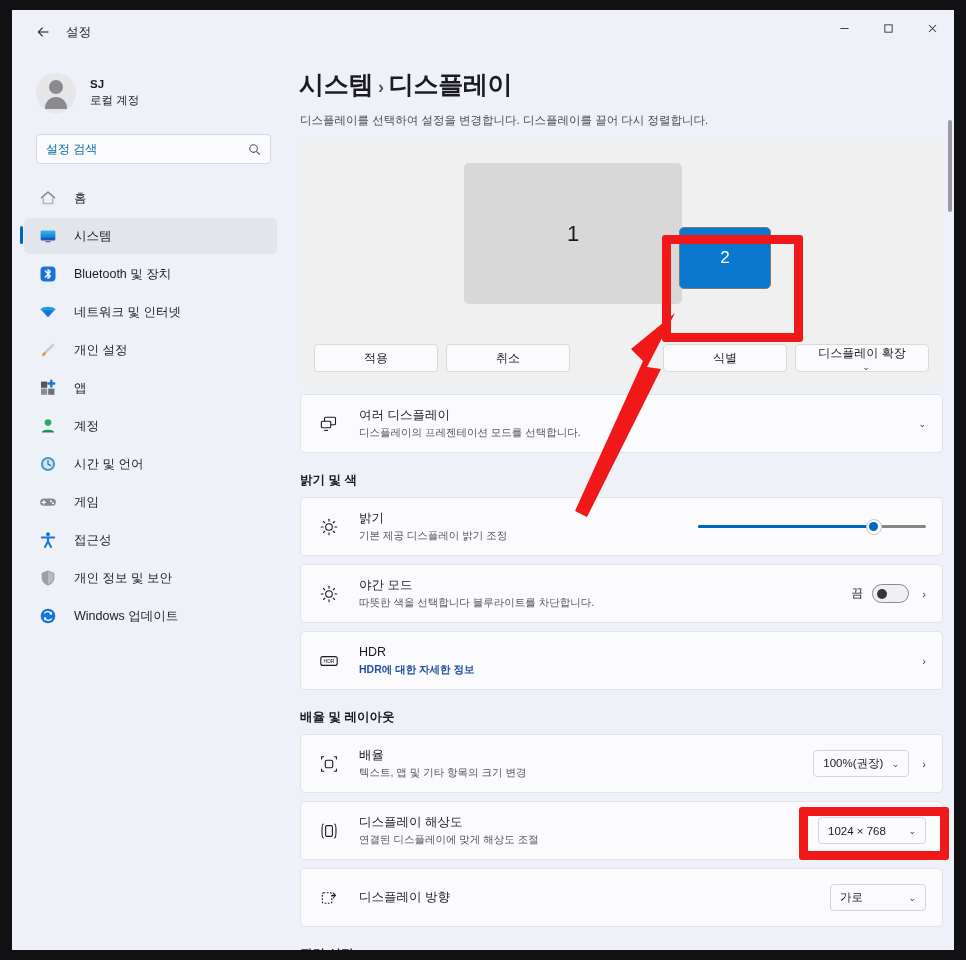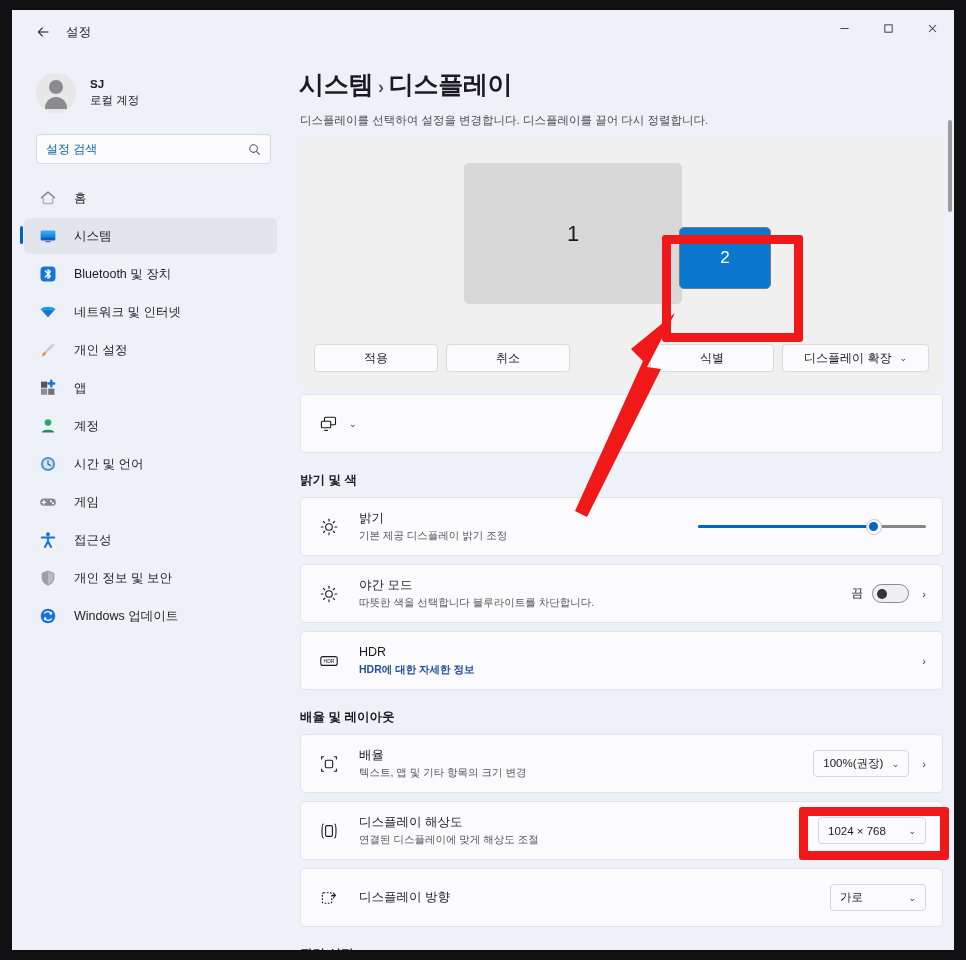--- a/index.html
+++ b/index.html
@@ -232,21 +232,22 @@
     font-size: 12px;
     color: #1b1b1f;
     display: flex; align-items: center; justify-content: center;
     cursor: pointer;
   }
   .mbtn + .mbtn { margin-left: 8px; }
   .mbtn.spacer-right { margin-left: auto; }
   .mbtn.combo {
     min-width: 134px;
     justify-content: space-between;
-    padding: 0 21px;
+    padding: 0 4px;
+    flex-direction: column;
   }
   .chev { font-size: 9px; color: #3a3a40; margin-left: 8px; }
 
   
   .row {
     margin: 8px 0 0 11px;
     width: 643px;
     background: #fbfbfd;
     border: 1px solid #e3e3e8;
     border-radius: 5px;
@@ -586,20 +587,24 @@
       </div>
 
       <div class="row">
         <span class="row-icon">
           <svg width="20" height="20" viewBox="0 0 20 20">
             <rect x="5.5" y="3.2" width="11" height="7.6" rx="1" fill="none" stroke="#1b1b1f" stroke-width="1.1"></rect>
             <rect x="2.4" y="7.2" width="9.3" height="6.6" rx="1" fill="#fbfbfd" stroke="#1b1b1f" stroke-width="1.1"></rect>
             <path d="M5.2 16.4 H9" stroke="#1b1b1f" stroke-width="1.1"></path>
           </svg>
         </span>
+        <div class="row-text">
+          <div class="row-title">여러 디스플레이</div>
+          <div class="row-desc">디스플레이의 프레젠테이션 모드를 선택합니다.</div>
+        </div>
         <div class="row-right">
           <span class="chev">⌄</span>
         </div>
       </div>
 
       <div class="section-head">밝기 및 색</div>
 
       <div class="row">
         <span class="row-icon">
           <svg width="20" height="20" viewBox="0 0 20 20">

